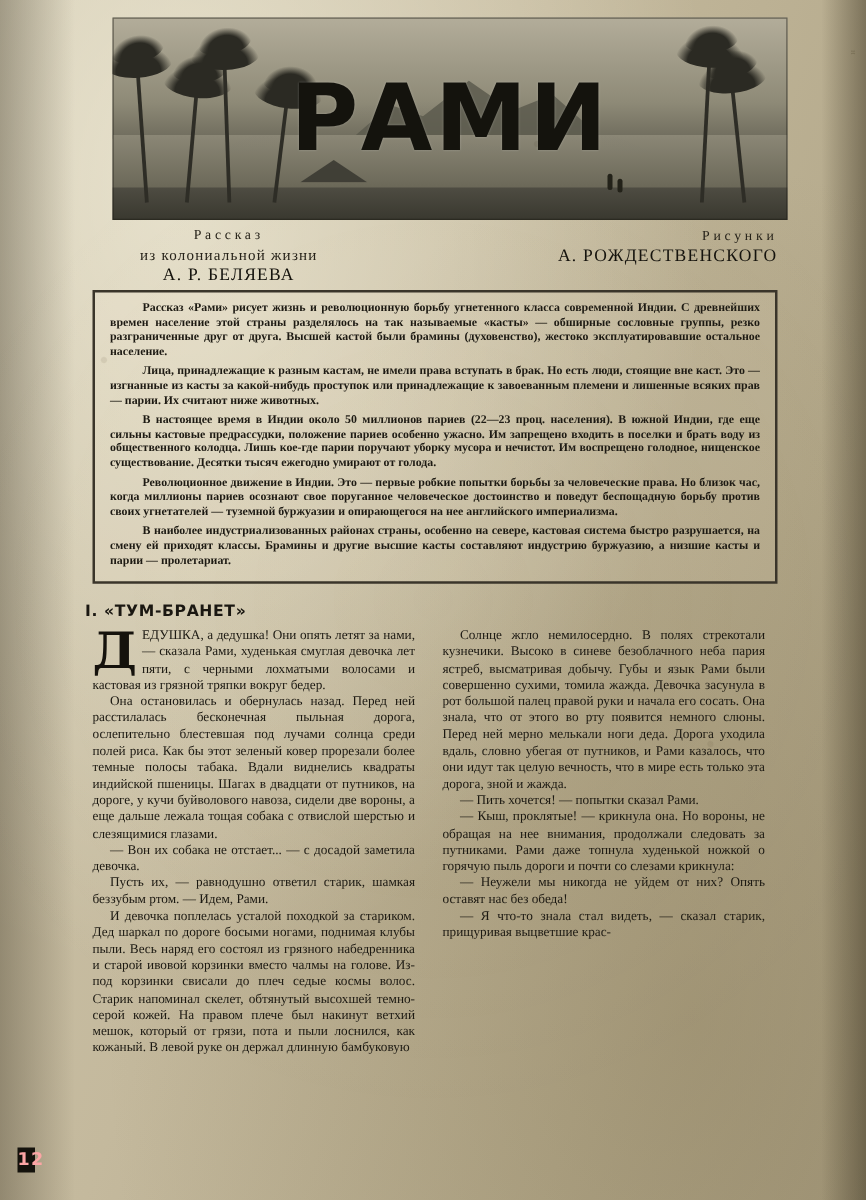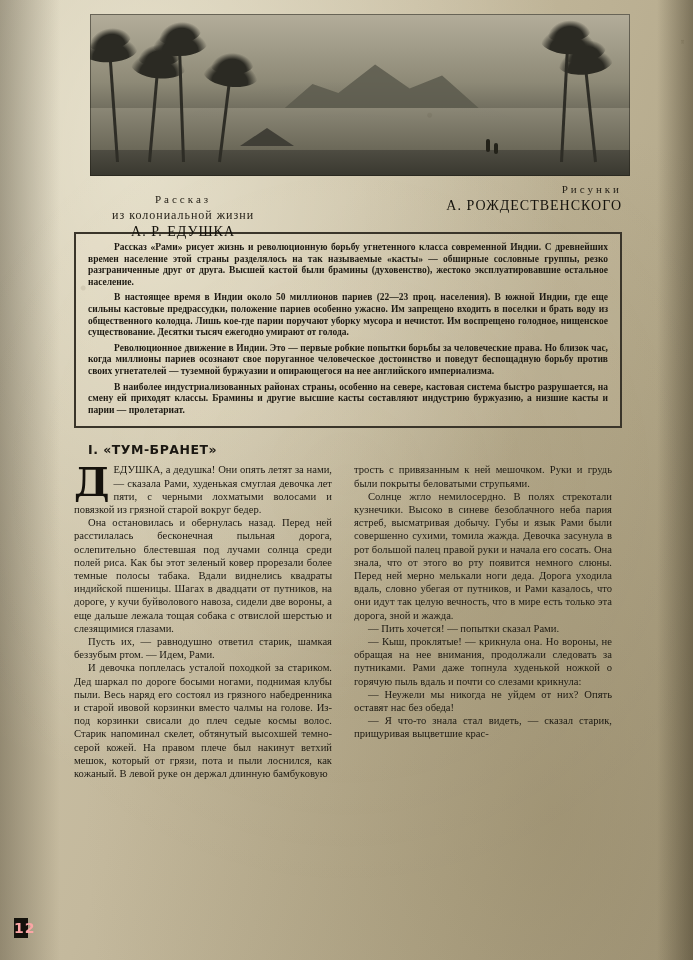--- a/index.html
+++ b/index.html
@@ -136,21 +136,21 @@
   }
 
   .credits {
     position: relative;
     width: 540px;
     margin-left: 28px;
     height: 46px;
     margin-top: 4px;
   }
   .cred-left {
-    position: absolute; left: 22px; top: 12px;
+    position: absolute; left: 22px; top: 1px;
     text-align: center;
     line-height: 1.35;
   }
   .cred-right {
     position: absolute; right: 8px; top: 2px;
     text-align: right;
     line-height: 1.35;
   }
   .cred-small {
     font-size: 11px;
@@ -182,21 +182,21 @@
     text-align: justify;
     text-indent: 26px;
     color: #1d1a13;
     font-family: "Liberation Serif", serif;
     font-weight: bold;
   }
   .intro p:last-child { margin-bottom: 0; }
 
   
   .section-title {
-    margin: 14px 0 6px 26px;
+    margin: 14px 0 6px 6px;
     font-family: "DejaVu Sans", sans-serif;
     font-size: 12.5px;
     font-weight: bold;
     letter-spacing: .5px;
     color: #1a1711;
   }
   .cols {
     position: relative;
     margin: 0 12px;
     display: flex;
@@ -278,61 +278,63 @@
       <div class="palm" style="left:26px;height:120px;transform:rotate(-4deg);"></div>
       <div class="palm" style="left:58px;height:104px;transform:rotate(5deg);"></div>
       <div class="palm" style="left:92px;height:126px;transform:rotate(-2deg);"></div>
       <div class="palm" style="left:128px;height:96px;transform:rotate(7deg);"></div>
       <div class="palm" style="left:470px;height:128px;transform:rotate(3deg);"></div>
       <div class="palm" style="left:504px;height:108px;transform:rotate(-6deg);"></div>
       <div class="hp-hut"></div>
       <div class="hp-fig" style="left:396px;"></div>
       <div class="hp-fig" style="left:404px;bottom:22px;height:11px;"></div>
 
+      <div class="hp-title">РАМИ</div>
       <div class="hp-frame"></div>
     </div>
 
     <div class="credits">
       <div class="cred-left">
         <div class="cred-small">Рассказ</div>
         <div class="cred-mid">из колониальной жизни</div>
-        <div class="cred-name">А. Р. ЕДУШКА</div>
+        <div class="cred-name">А. Р. БЕЛЯЕВА</div>
       </div>
       <div class="cred-right">
         <div class="cred-small">Рисунки</div>
         <div class="cred-name">А. РОЖДЕСТВЕНСКОГО</div>
       </div>
     </div>
 
     <div class="intro">
       <p>Рассказ «Рами» рисует жизнь и революционную борьбу угнетенного класса современной Индии. С древнейших времен население этой страны разделялось на так называемые «касты» — обширные сословные группы, резко разграниченные друг от друга. Высшей кастой были брамины (духовенство), жестоко эксплуатировавшие остальное население.</p>
+      <p>Лица, принадлежащие к разным кастам, не имели права вступать в брак. Но есть люди, стоящие вне каст. Это — изгнанные из касты за какой-нибудь проступок или принадлежащие к завоеванным племени и лишенные всяких прав — парии. Их считают ниже животных.</p>
       <p>В настоящее время в Индии около 50 миллионов париев (22—23 проц. населения). В южной Индии, где еще сильны кастовые предрассудки, положение париев особенно ужасно. Им запрещено входить в поселки и брать воду из общественного колодца. Лишь кое-где парии поручают уборку мусора и нечистот. Им воспрещено голодное, нищенское существование. Десятки тысяч ежегодно умирают от голода.</p>
       <p>Революционное движение в Индии. Это — первые робкие попытки борьбы за человеческие права. Но близок час, когда миллионы париев осознают свое поруганное человеческое достоинство и поведут беспощадную борьбу против своих угнетателей — туземной буржуазии и опирающегося на нее английского империализма.</p>
       <p>В наиболее индустриализованных районах страны, особенно на севере, кастовая система быстро разрушается, на смену ей приходят классы. Брамины и другие высшие касты составляют индустрию буржуазию, а низшие касты и парии — пролетариат.</p>
     </div>
 
     <div class="section-title">I. «ТУМ-БРАНЕТ»</div>
 
     <div class="cols">
 
       <div class="col">
         <p class="dropcap-para noindent">
           <span class="dropcap">Д</span>
-          <span>ЕДУШКА, а дедушка! Они опять летят за нами, — сказала Рами, худенькая смуглая девочка лет пяти, с черными лохматыми волосами и повязкой из грязной старой вокруг бедер.</span>
+          <span>ЕДУШКА, а дедушка! Они опять летят за нами, — сказала Рами, худенькая смуглая девочка лет пяти, с черными лохматыми волосами и кастовая из грязной тряпки вокруг бедер.</span>
         </p>
         <p>Она остановилась и обернулась назад. Перед ней расстилалась бесконечная пыльная дорога, ослепительно блестевшая под лучами солнца среди полей риса. Как бы этот зеленый ковер прорезали более темные полосы табака. Вдали виднелись квадраты индийской пшеницы. Шагах в двадцати от путников, на дороге, у кучи буйволового навоза, сидели две вороны, а еще дальше лежала тощая собака с отвислой шерстью и слезящимися глазами.</p>
+        <p>— Вон их собака не отстает... — с досадой заметила девочка.</p>
         <p>Пусть их, — равнодушно ответил старик, шамкая беззубым ртом. — Идем, Рами.</p>
         <p>И девочка поплелась усталой походкой за стариком. Дед шаркал по дороге босыми ногами, поднимая клубы пыли. Весь наряд его состоял из грязного набедренника и старой ивовой корзинки вместо чалмы на голове. Из-под корзинки свисали до плеч седые космы волос. Старик напоминал скелет, обтянутый высохшей темно-серой кожей. На правом плече был накинут ветхий мешок, который от грязи, пота и пыли лоснился, как кожаный. В левой руке он держал длинную бамбуковую</p>
       </div>
 
       <div class="col">
-        <p class="noindent">трость с привязанным к ней мешочком. Руки и грудь были покрыты беловатыми струпьями.</p>
         <p>Солнце жгло немилосердно. В полях стрекотали кузнечики. Высоко в синеве безоблачного неба пария ястреб, высматривая добычу. Губы и язык Рами были совершенно сухими, томила жажда. Девочка засунула в рот большой палец правой руки и начала его сосать. Она знала, что от этого во рту появится немного слюны. Перед ней мерно мелькали ноги деда. Дорога уходила вдаль, словно убегая от путников, и Рами казалось, что они идут так целую вечность, что в мире есть только эта дорога, зной и жажда.</p>
         <p>— Пить хочется! — попытки сказал Рами.</p>
-        <p>— Кыш, проклятые! — крикнула она. Но вороны, не обращая на нее внимания, продолжали следовать за путниками. Рами даже топнула худенькой ножкой о горячую пыль вдаль и почти со слезами крикнула:</p>
+        <p>— Кыш, проклятые! — крикнула она. Но вороны, не обращая на нее внимания, продолжали следовать за путниками. Рами даже топнула худенькой ножкой о горячую пыль дороги и почти со слезами крикнула:</p>
         <p>— Неужели мы никогда не уйдем от них? Опять оставят нас без обеда!</p>
         <p>— Я что-то знала стал видеть, — сказал старик, прищуривая выцветшие крас-</p>
       </div>
 
     </div>
 
   </div>
 
   <div class="folio">12</div>
   <div class="speckle"></div>

